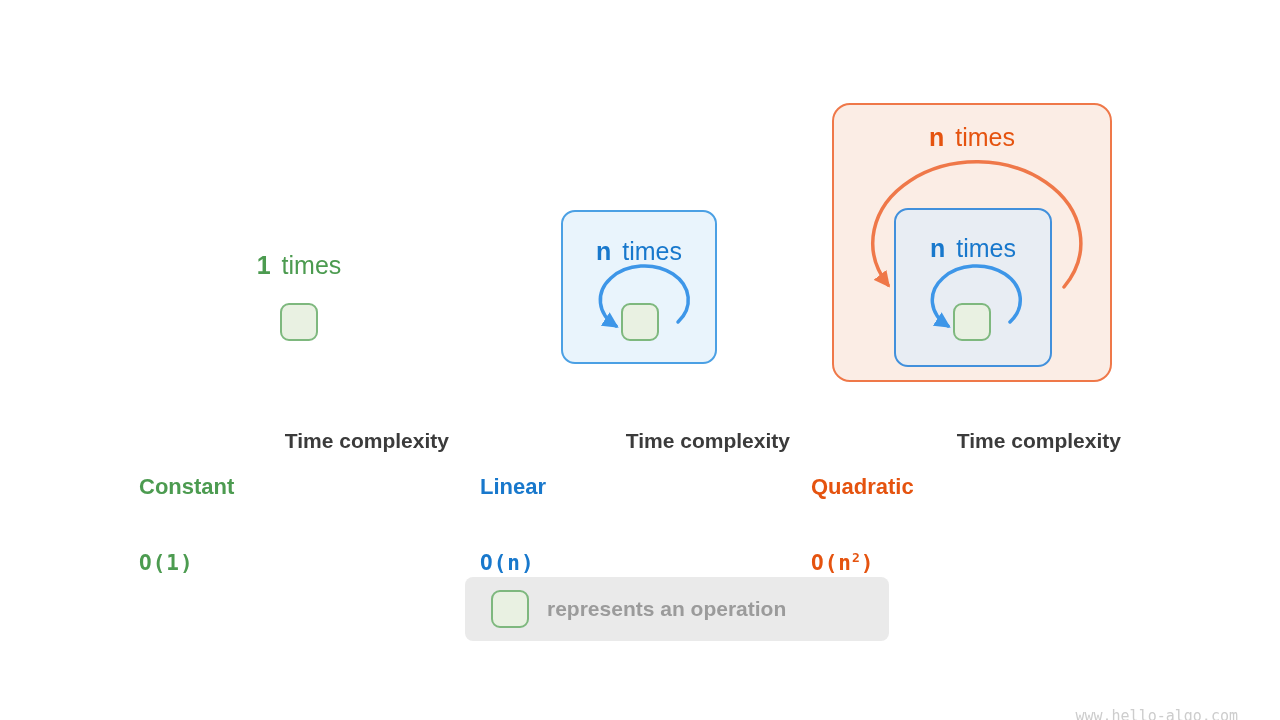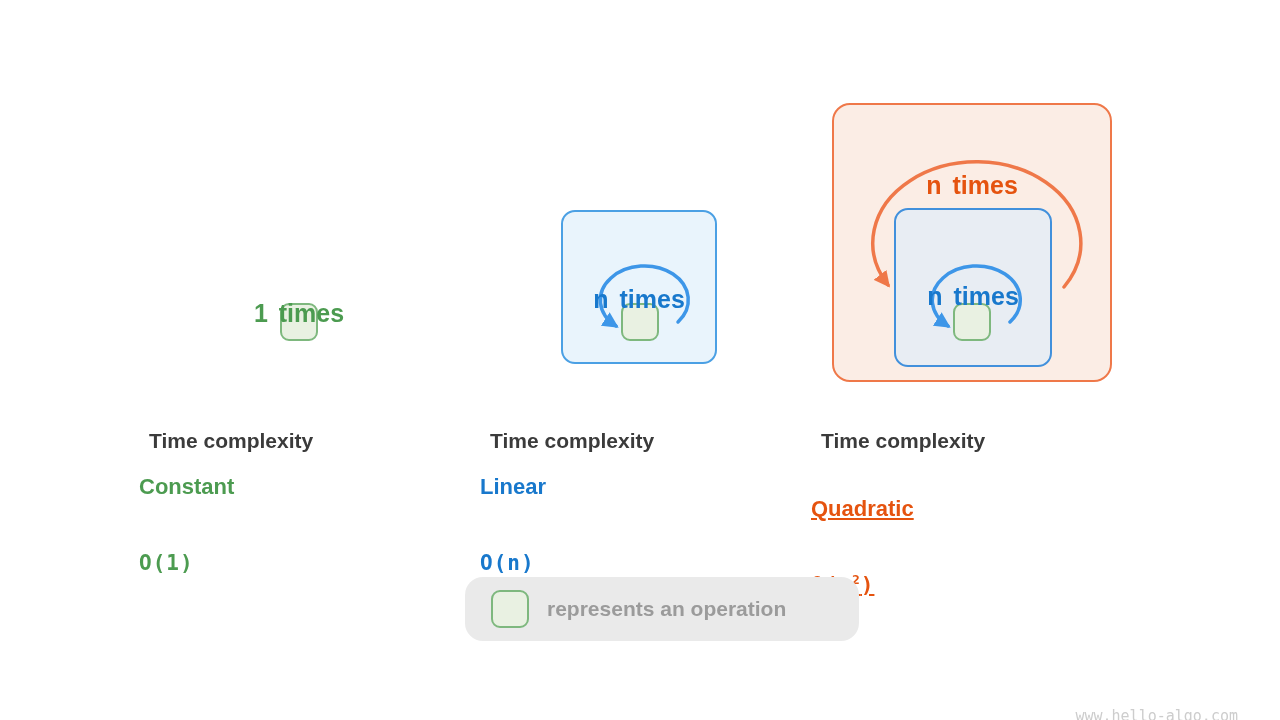--- a/index.html
+++ b/index.html
@@ -20,21 +20,21 @@
   .count-label {
     display: flex;
     justify-content: center;
     align-items: baseline;
     gap: 11px;
     font-size: 25px;
     line-height: 1;
     z-index: 6;
   }
   .count-label .count { font-weight: bold; }
-  .count-label .word  { font-weight: bold; margin-top: 48px; }
+  .count-label .word  { font-weight: normal; }
   .green-text  { color: #4C9B50; }
   .blue-text   { color: #1878CC; }
   .orange-text { color: #E5530F; }
 
   
   .loop-box { border-radius: 14px; box-sizing: border-box; }
   .box-linear {
     left: 561px; top: 210px; width: 156px; height: 154px;
     background: #E9F4FC; border: 2px solid #4BA0E4;
     z-index: 1;
@@ -66,21 +66,21 @@
     position: absolute; left: 0; top: 0;
     width: 1280px; height: 720px;
     pointer-events: none;
   }
   .layer-under { z-index: 2; }
   .layer-over  { z-index: 4; }
 
   
   .caption-title {
     width: 300px;
-    text-align: left;
+    text-align: right;
     font-size: 21px;
     font-weight: bold;
     color: #3B3B3B;
     z-index: 6;
   }
   .caption-complexity {
     width: 320px;
     display: flex;
     justify-content: center;
     align-items: baseline;
@@ -96,23 +96,23 @@
     font-weight: bold;
     letter-spacing: 1px;
     margin-top: 36px;
   }
   .caption-complexity .notation sup {
     font-size: 13px;
   }
 
   
   .legend {
-    left: 465px; top: 577px; width: 394px; height: 64px;
+    left: 465px; top: 577px; width: 424px; height: 64px;
     background: #EAEAEA;
-    border-radius: 18px;
+    border-radius: 8px;
     display: flex;
     align-items: center;
     z-index: 6;
   }
   .legend .op-square { margin-left: 26px; position: static; }
   .legend-text {
     margin-left: 18px;
     font-size: 21px;
     font-weight: bold;
     color: #9B9B9B;
@@ -184,21 +184,21 @@
   <div class="abs caption-complexity green-text" style="left:139px; top:474px;">
     <span>Constant</span>
     <span class="notation"><span>O(1)</span><sup></sup><span></span></span>
   </div>
 
   <div class="abs caption-complexity blue-text" style="left:480px; top:474px;">
     <span>Linear</span>
     <span class="notation"><span>O(n)</span><sup></sup><span></span></span>
   </div>
 
-  <div class="abs caption-complexity orange-text" style="left:811px; top:496px;text-decoration:underline;">
+  <div class="abs caption-complexity orange-text" style="left:811px; top:474px;">
     <span>Quadratic</span>
     <span class="notation"><span>O(n</span><sup>2</sup><span>)</span></span>
   </div>
 
   <div class="abs legend">
     <div class="op-square"></div>
     <div class="legend-text">represents an operation</div>
   </div>
 
   <div class="abs watermark">www.hello-algo.com</div>

